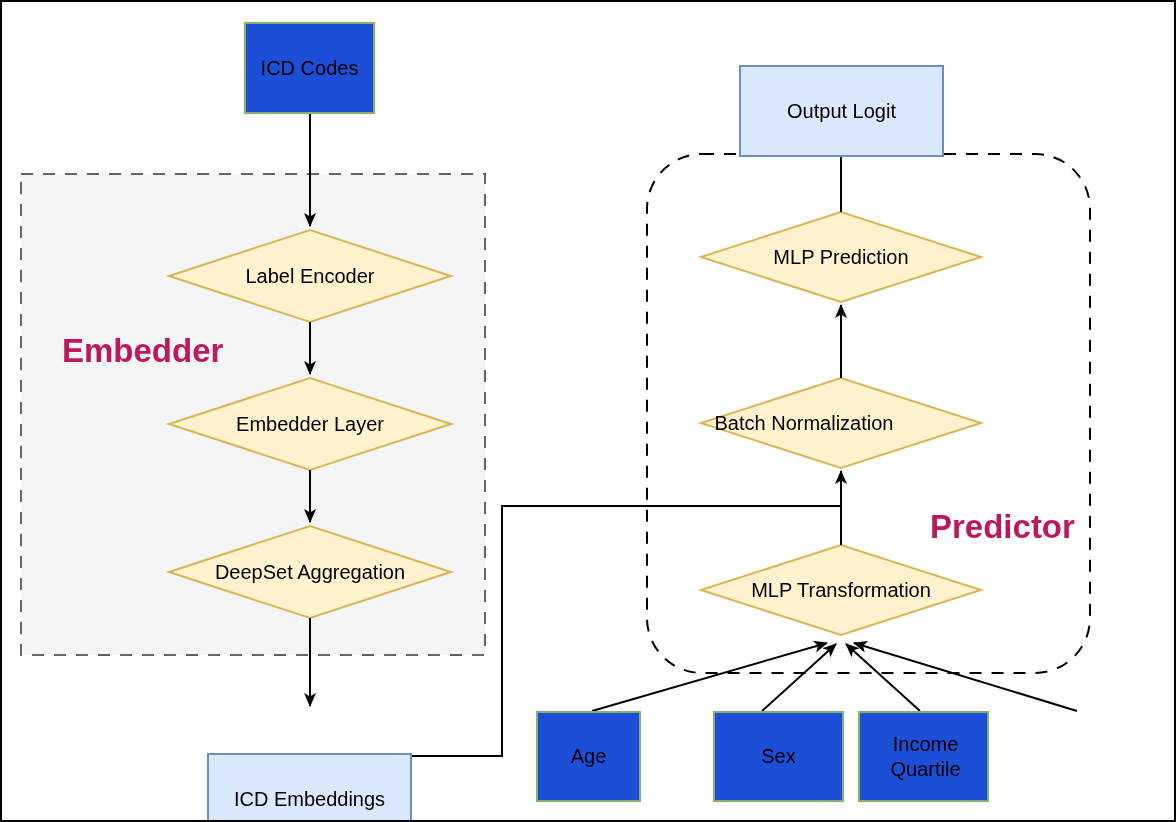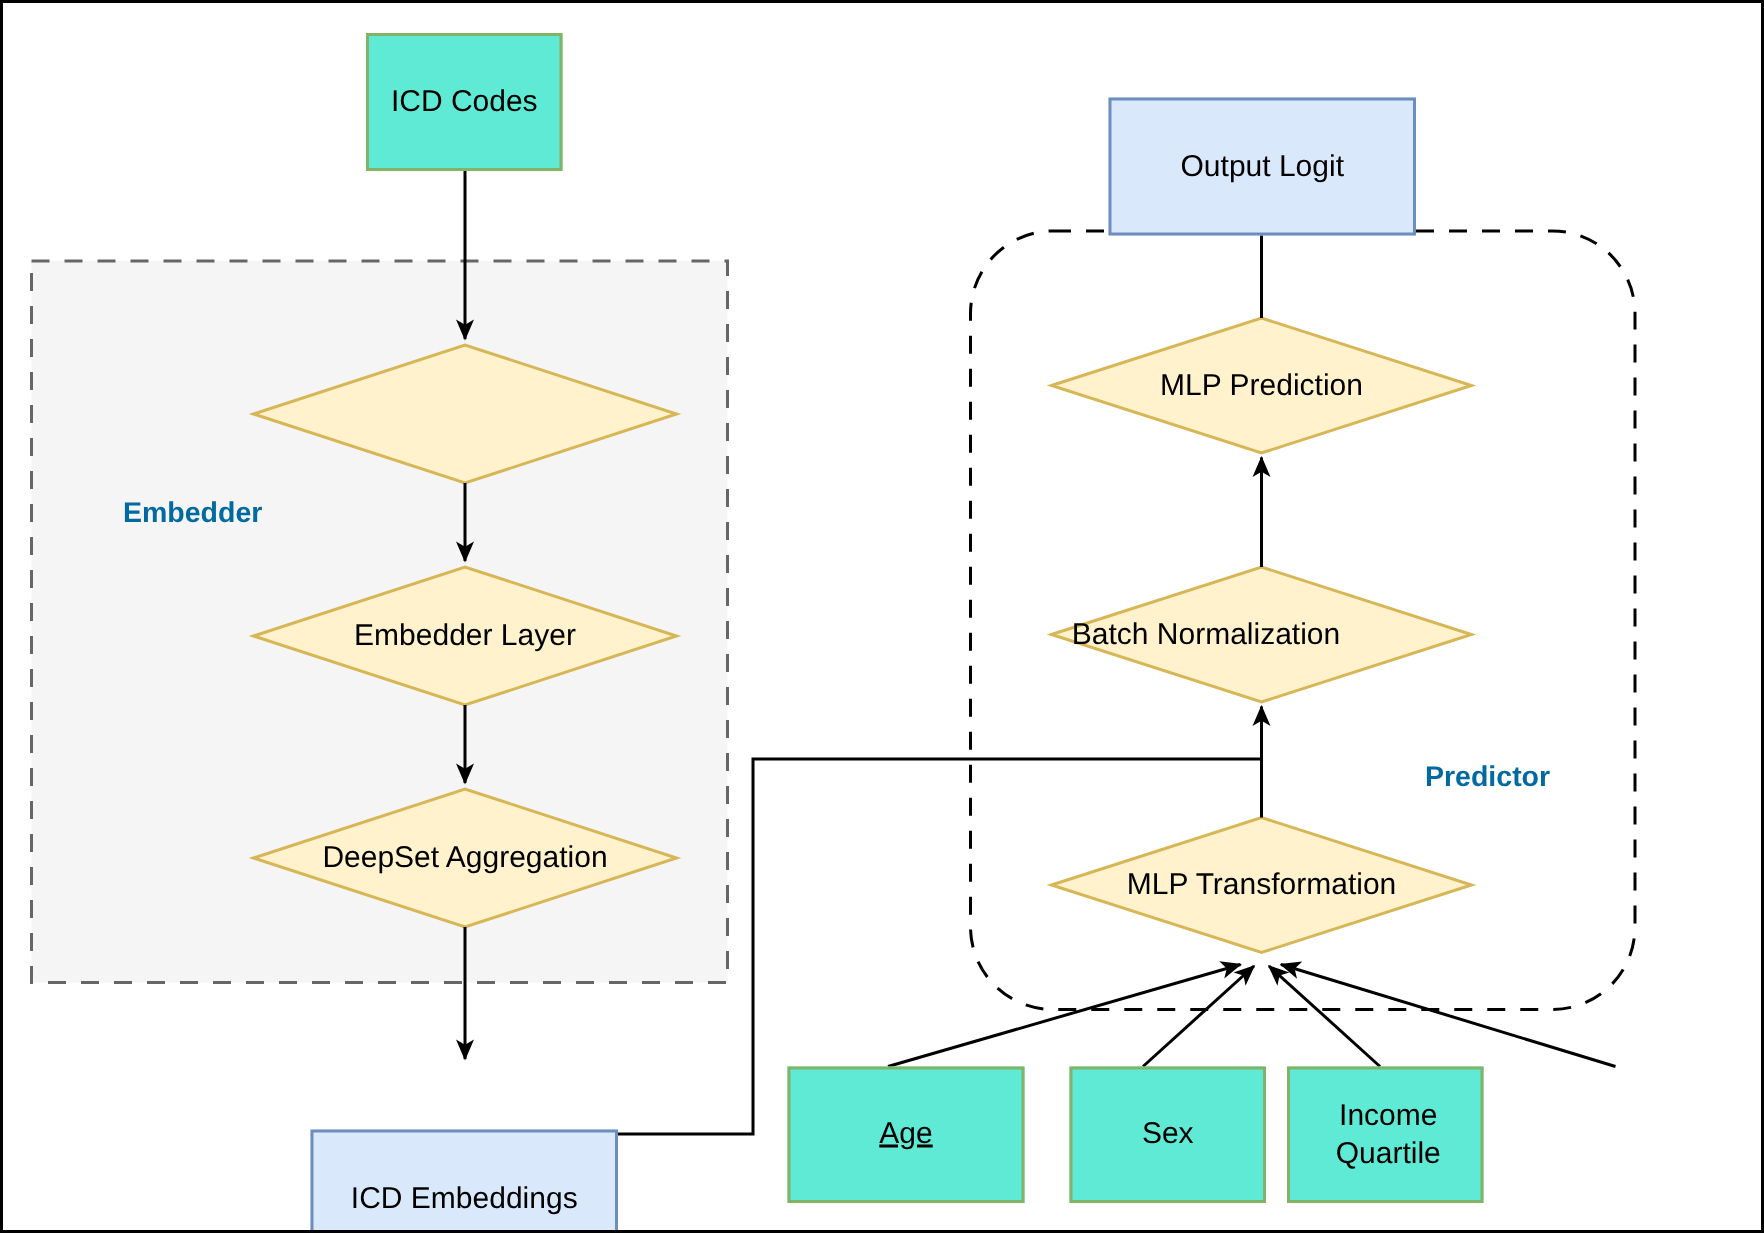--- a/index.html
+++ b/index.html
@@ -29,46 +29,45 @@
     display: flex;
     align-items: center;
     justify-content: center;
     text-align: center;
     font-size: 20px;
     color: #000000;
     line-height: 1.25;
     padding: 4px 8px;
   }
   .node.green {
-    background: #5eead4;
+    background: #1d4ed8;
     border: 2px solid #82b366;
   }
   .node.blue {
     background: #dae8fc;
     border: 2px solid #6c8ebf;
     margin-top: 43px;
   }
   .diamond-label {
     position: absolute;
     width: 260px;
     height: 60px;
     display: flex;
     align-items: center;
     justify-content: center;
     text-align: center;
     font-size: 20px;
     color: #000000;
   }
   .group-label {
     position: absolute;
-    font-size: 19px;
+    font-size: 33px;
     font-weight: bold;
-    color: #0369a1;
+    color: #be185d;
     white-space: nowrap;
-    margin-left: 20px;
   }
 </style>
 </head>
 <body>
 
 <div class="canvas">
 
   <svg class="edge-layer" viewBox="0 0 1176 822" xmlns="http://www.w3.org/2000/svg">
     <defs>
       <marker id="arrow" markerUnits="userSpaceOnUse" markerWidth="18" markerHeight="16" refX="14" refY="8" orient="auto">
@@ -113,32 +112,33 @@
   </div>
 
   <div class="node blue" style="left:737px; top:20px; width:205px; height:92px;">
     <span>Output Logit</span>
   </div>
 
   <div class="node blue" style="left:205px; top:708px; width:205px; height:92px;">
     <span>ICD Embeddings</span>
   </div>
 
-  <div class="node green" style="left:523px; top:709px; width:158px; height:91px;text-decoration:underline;">
+  <div class="node green" style="left:534px; top:709px; width:105px; height:91px;">
     <span>Age</span>
   </div>
 
   <div class="node green" style="left:690px; top:709px; width:131px; height:91px;margin-left:21px;">
     <span>Sex</span>
   </div>
 
   <div class="node green" style="left:856px; top:709px; width:131px; height:91px;padding-left:12px;">
     <span>Income Quartile</span>
   </div>
 
 
+  <div class="diamond-label" style="left:178px; top:244px;">Label Encoder</div>
   <div class="diamond-label" style="left:178px; top:392px;">Embedder Layer</div>
   <div class="diamond-label" style="left:178px; top:540px;">DeepSet Aggregation</div>
   <div class="diamond-label" style="left:709px; top:225px;">MLP Prediction</div>
   <div class="diamond-label" style="left:672px; top:391px;">Batch Normalization</div>
   <div class="diamond-label" style="left:709px; top:558px;">MLP Transformation</div>
 
 </div>
 
 </body></html>

